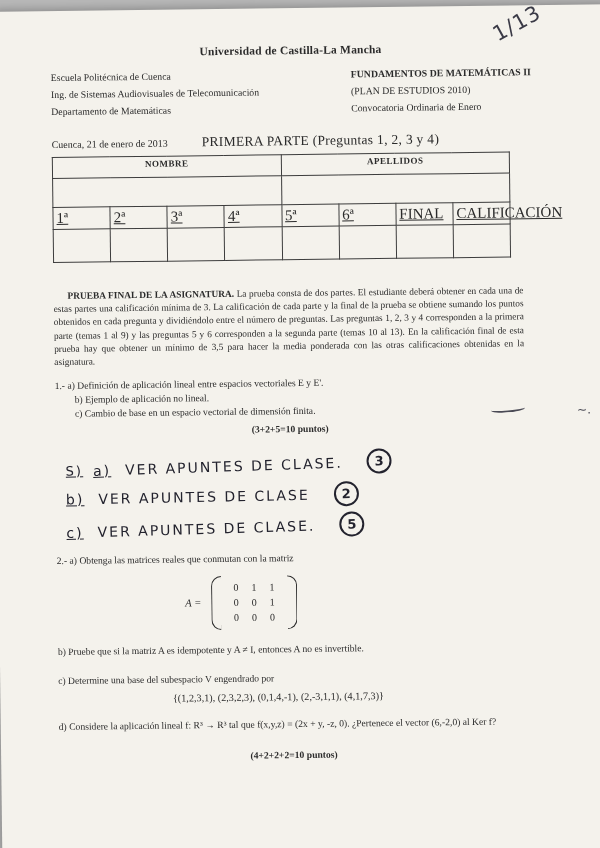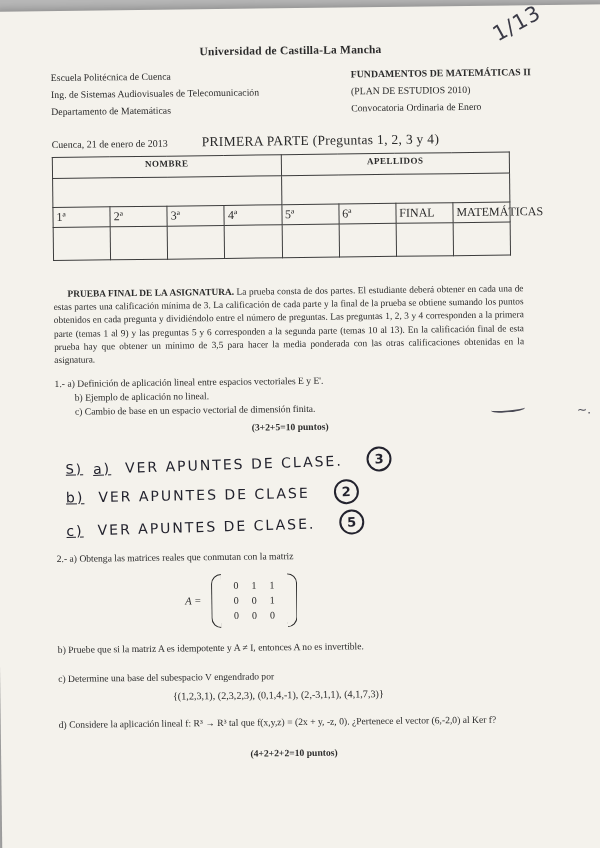--- a/index.html
+++ b/index.html
@@ -36,21 +36,21 @@
   .hdr-right .b1{font-weight:bold;}
   
   .date-row{display:flex;align-items:baseline;margin-top:16px;}
   .date{font-size:10px;}
   .part-title{font-size:13.5px;margin-left:34px;letter-spacing:.3px;}
   
   table.score{border-collapse:collapse;width:458px;margin-top:5px;table-layout:fixed;}
   table.score td{border:1px solid #3d3d3d;font-size:9px;padding:2px 3px;vertical-align:top;}
   td.h-name{height:16px;text-align:center;font-weight:bold;letter-spacing:.5px;}
   tr.blank1 td{height:24px;}
-  tr.cols td{height:13px;font-size:12px;}
+  tr.cols td{height:13px;font-size:15px;text-decoration:underline;}
   tr.blank2 td{height:28px;}
   
   .instructions{
     margin-top:27px;width:470px;
     font-size:9.4px;line-height:13.2px;text-align:justify;text-indent:14px;
   }
   .instructions .lead{font-weight:bold;}
   
   .q{font-size:9.6px;line-height:14px;width:478px;}
   .q1{margin-top:8px;}
@@ -135,21 +135,21 @@
         <td colspan="4"></td>
       </tr>
       <tr class="cols">
         <td style="width:9%">1ª</td>
         <td style="width:8.5%">2ª</td>
         <td style="width:10%">3ª</td>
         <td style="width:14.5%">4ª</td>
         <td style="width:11%">5ª</td>
         <td style="width:10%">6ª</td>
         <td style="width:14%">FINAL</td>
-        <td style="width:23%">MATEMÁTICAS</td>
+        <td style="width:23%">CALIFICACIÓN</td>
       </tr>
       <tr class="blank2">
         <td></td>
         <td></td>
         <td></td>
         <td></td>
         <td></td>
         <td></td>
         <td></td>
         <td></td>

